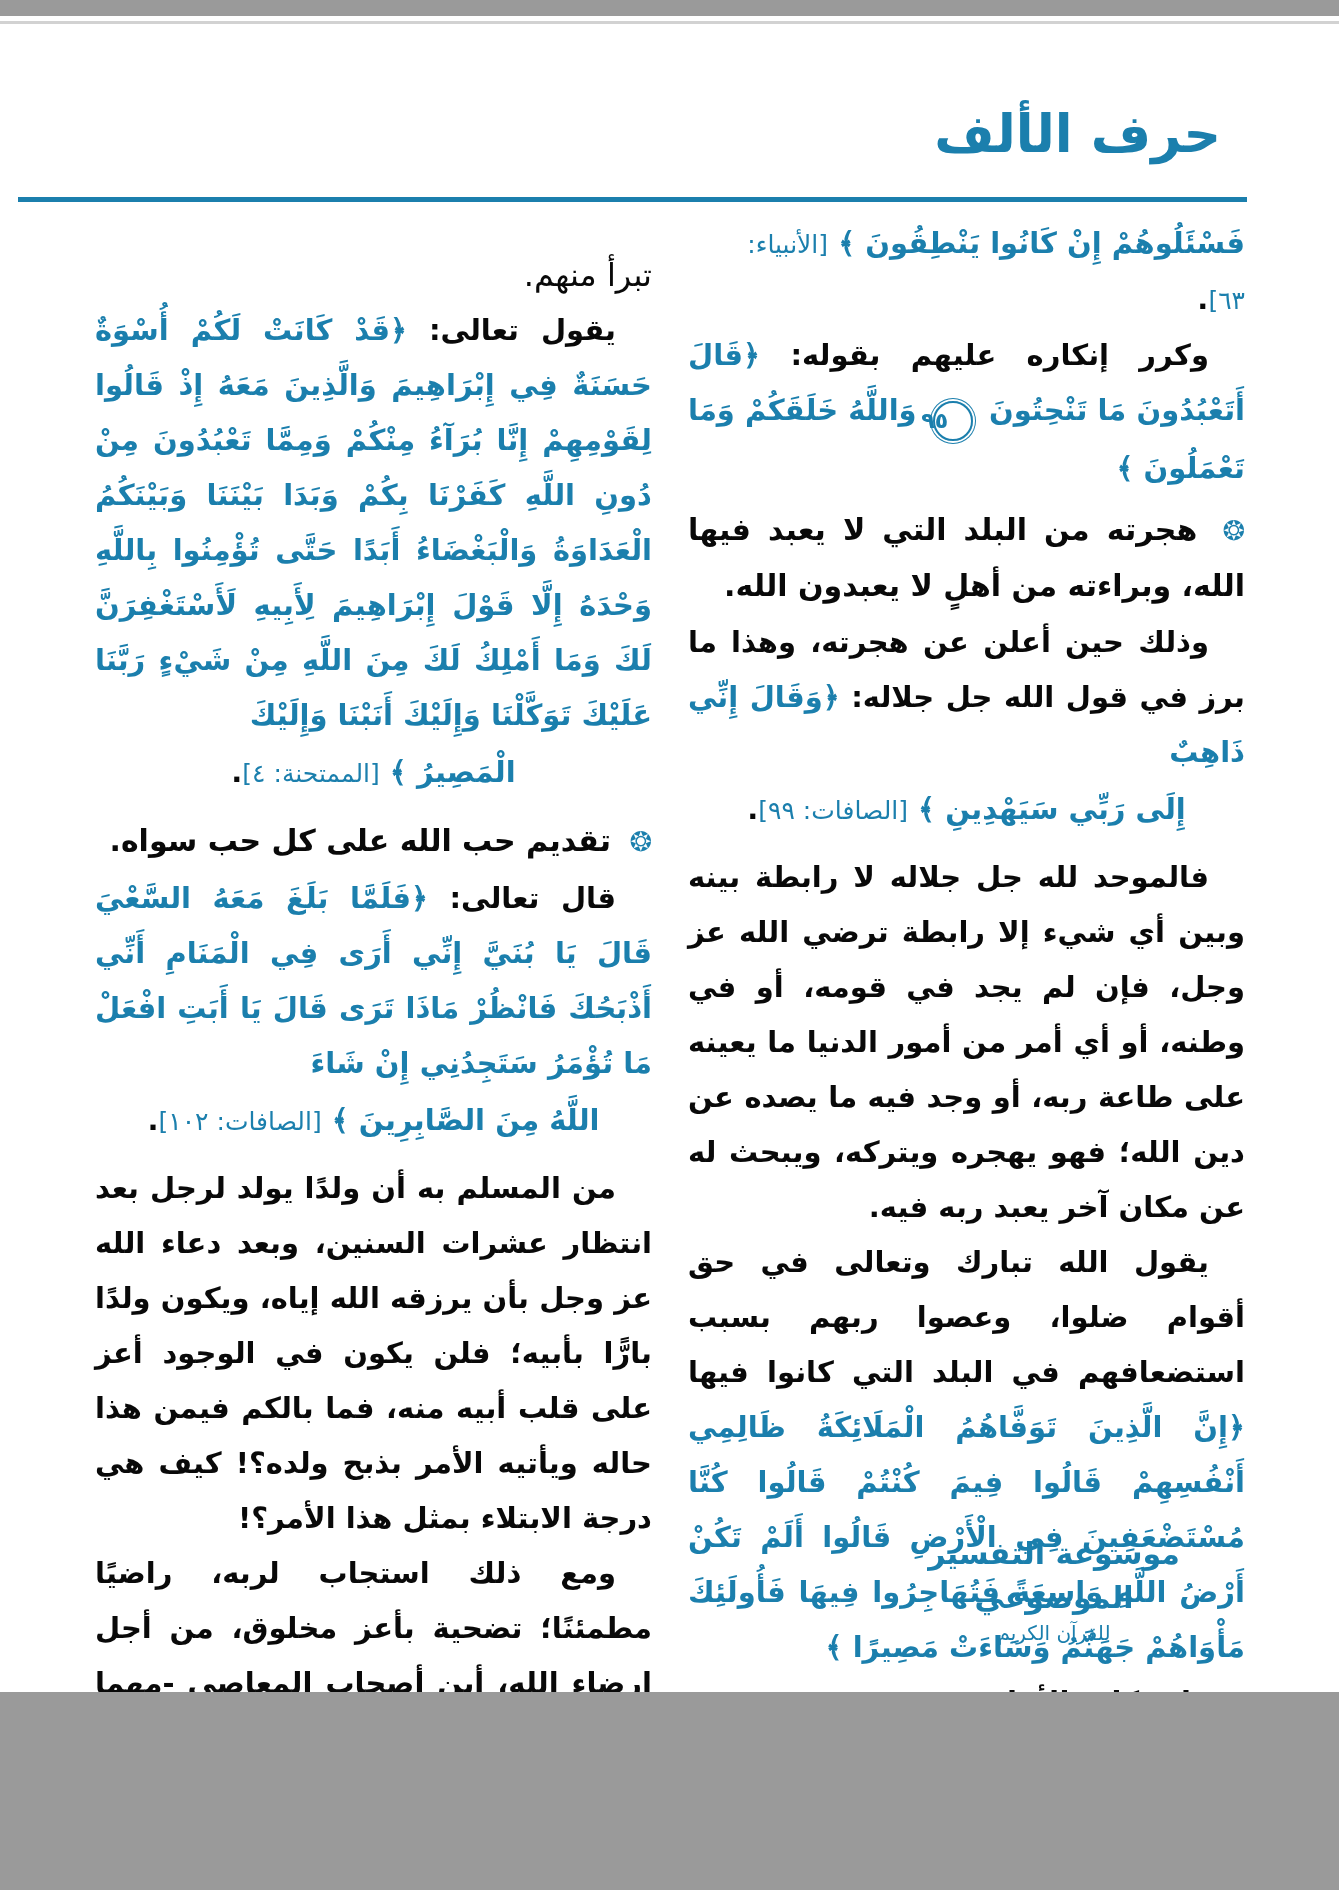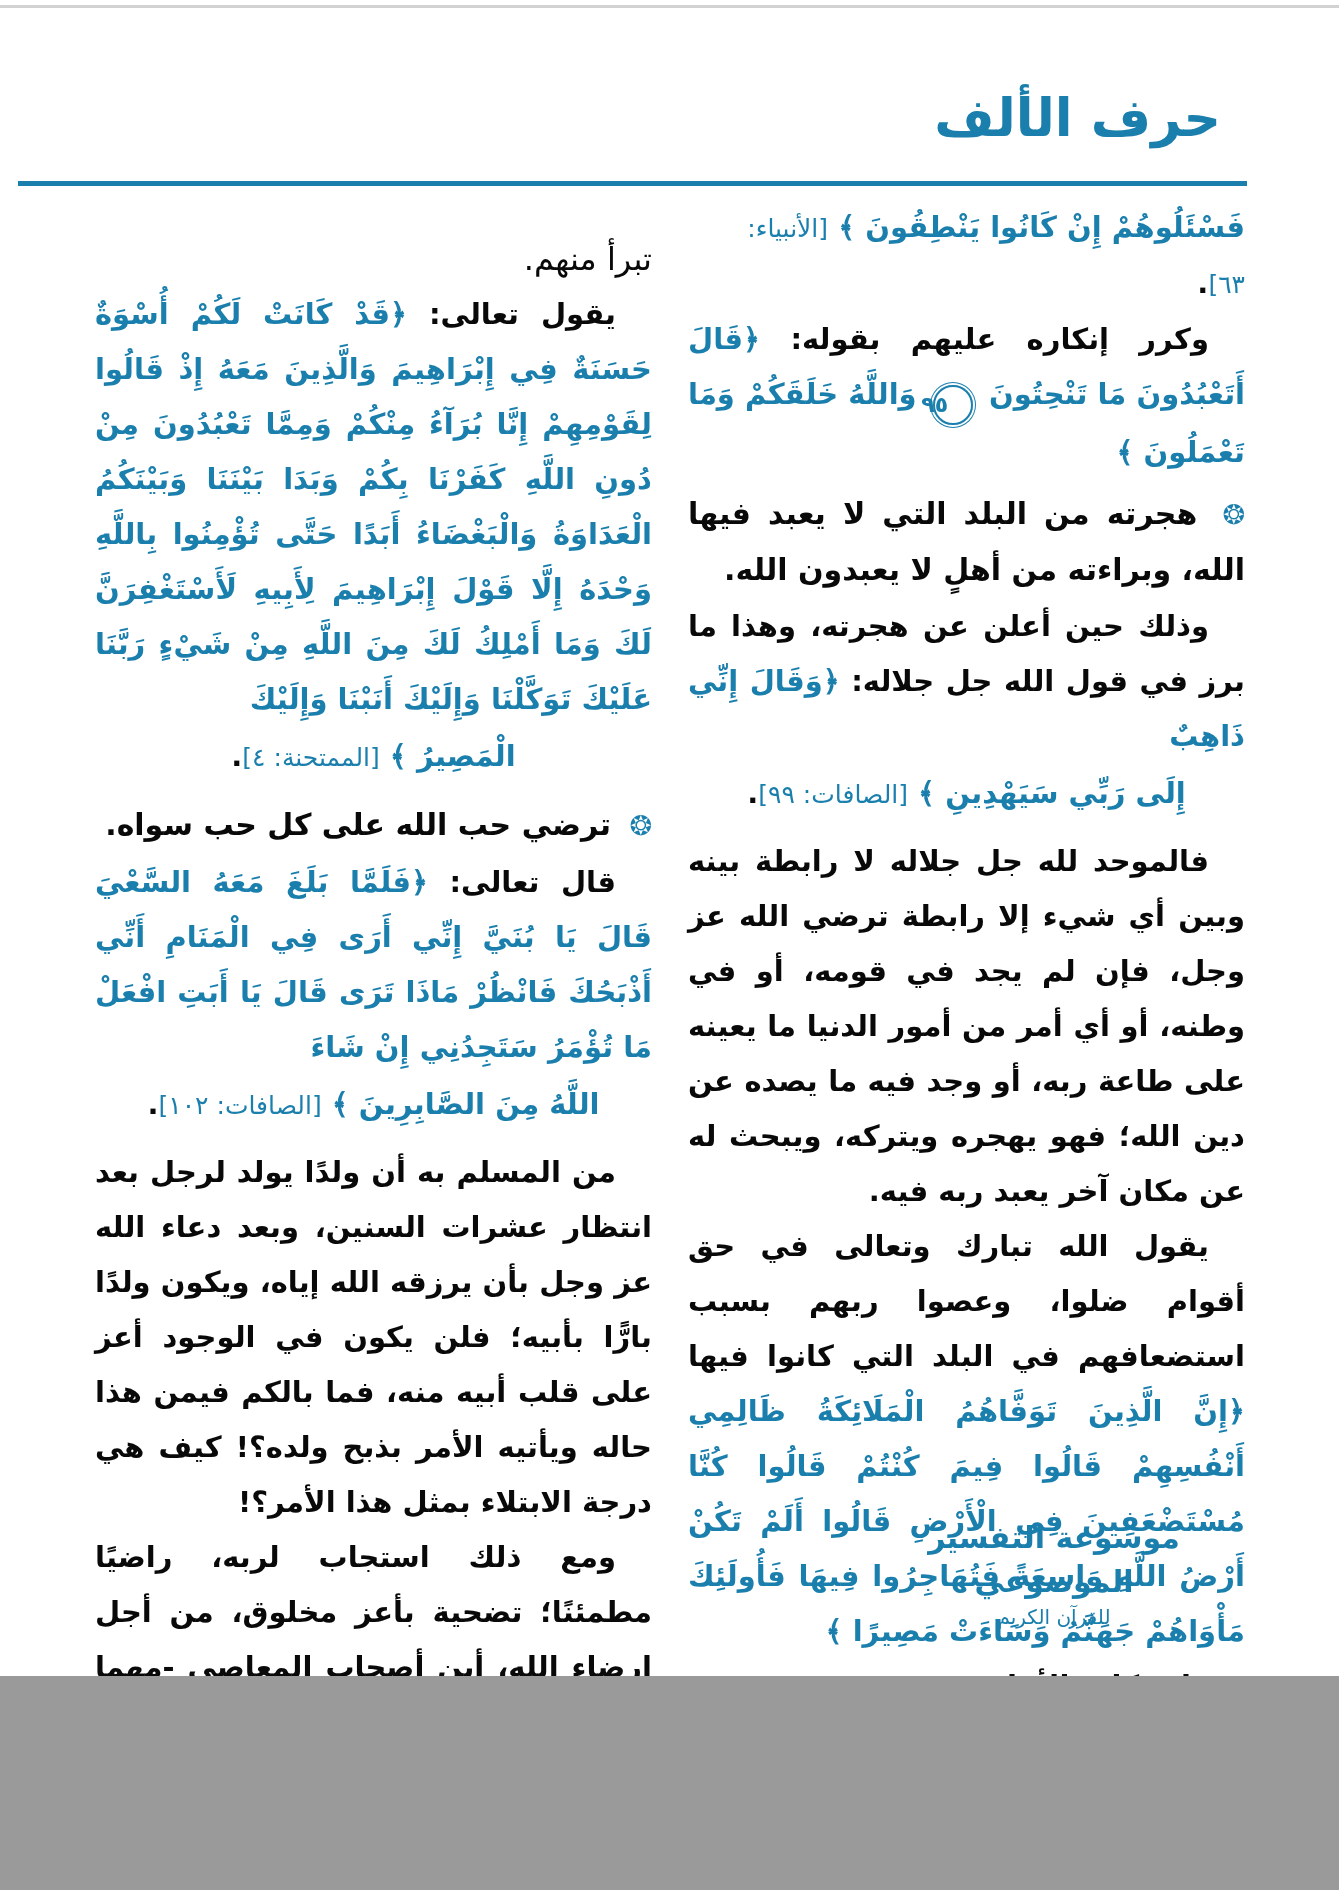--- a/index.html
+++ b/index.html
@@ -1,18 +1,18 @@
 <!DOCTYPE html>
 <html lang="ar" dir="rtl"><head>
 <meta charset="utf-8">
 <style>
   :root{ --accent:#1b7fad; --badge:#8ec4de; }
   html,body{margin:0;padding:0;background:#9a9a9a;}
   .page{
-    position:relative; width:1339px; height:1676px; margin:0 auto;
+    position:relative; width:1339px; height:1676px; margin:16px auto;
     background:#ffffff; overflow:hidden; direction:rtl;
     font-family:"DejaVu Sans", sans-serif; color:#090909;
   }
   .scan-line{position:absolute; top:5px; left:0; width:100%; height:3px; background:#d2d2d2;}
   .header-title{
     position:absolute; top:92px; right:118px;
     color:var(--accent); font-size:52px; font-weight:bold; letter-spacing:-2px;
     line-height:1;
   }
   .header-rule{position:absolute; top:181px; left:18px; right:92px; height:5px; background:var(--accent);}
@@ -80,21 +80,21 @@
       <p class="blk p"><span class="seg-b">فالموحد لله جل جلاله لا رابطة بينه وبين أي شيء إلا رابطة ترضي الله عز وجل، فإن لم يجد في قومه، أو في وطنه، أو أي أمر من أمور الدنيا ما يعينه على طاعة ربه، أو وجد فيه ما يصده عن دين الله؛ فهو يهجره ويتركه، ويبحث له عن مكان آخر يعبد ربه فيه.</span></p>
       <p class="blk p"><span class="seg-b">يقول الله تبارك وتعالى في حق أقوام ضلوا، وعصوا ربهم بسبب استضعافهم في البلد التي كانوا فيها </span><span class="seg-q">﴿إِنَّ الَّذِينَ تَوَفَّاهُمُ الْمَلَائِكَةُ ظَالِمِي أَنْفُسِهِمْ قَالُوا فِيمَ كُنْتُمْ قَالُوا كُنَّا مُسْتَضْعَفِينَ فِي الْأَرْضِ قَالُوا أَلَمْ تَكُنْ أَرْضُ اللَّهِ وَاسِعَةً فَتُهَاجِرُوا فِيهَا فَأُولَئِكَ مَأْوَاهُمْ جَهَنَّمُ وَسَاءَتْ مَصِيرًا ﴾</span></p>
       <p class="blk pb"><span class="seg-b">وإن كان الأهل هم من يصدونه عن دينه؛</span></p>
     </div>
 
   <div class="col col-left">
 
   <p class="blk lead"><span class="seg-b">تبرأ منهم.</span></p>
       <p class="blk p"><span class="seg-b">يقول تعالى: </span><span class="seg-q">﴿قَدْ كَانَتْ لَكُمْ أُسْوَةٌ حَسَنَةٌ فِي إِبْرَاهِيمَ وَالَّذِينَ مَعَهُ إِذْ قَالُوا لِقَوْمِهِمْ إِنَّا بُرَآءُ مِنْكُمْ وَمِمَّا تَعْبُدُونَ مِنْ دُونِ اللَّهِ كَفَرْنَا بِكُمْ وَبَدَا بَيْنَنَا وَبَيْنَكُمُ الْعَدَاوَةُ وَالْبَغْضَاءُ أَبَدًا حَتَّى تُؤْمِنُوا بِاللَّهِ وَحْدَهُ إِلَّا قَوْلَ إِبْرَاهِيمَ لِأَبِيهِ لَأَسْتَغْفِرَنَّ لَكَ وَمَا أَمْلِكُ لَكَ مِنَ اللَّهِ مِنْ شَيْءٍ رَبَّنَا عَلَيْكَ تَوَكَّلْنَا وَإِلَيْكَ أَنَبْنَا وَإِلَيْكَ</span></p>
       <p class="blk c"><span class="seg-q">الْمَصِيرُ ﴾ </span><span class="seg-r">[الممتحنة: ٤]</span><span class="seg-b">.</span></p>
-      <p class="blk bullet"><span class="flower">❂</span><span class="seg-b"> ترضي حب الله على كل حب سواه.</span></p>
+      <p class="blk bullet"><span class="flower">❂</span><span class="seg-b"> تقديم حب الله على كل حب سواه.</span></p>
       <p class="blk p"><span class="seg-b">قال تعالى: </span><span class="seg-q">﴿فَلَمَّا بَلَغَ مَعَهُ السَّعْيَ قَالَ يَا بُنَيَّ إِنِّي أَرَى فِي الْمَنَامِ أَنِّي أَذْبَحُكَ فَانْظُرْ مَاذَا تَرَى قَالَ يَا أَبَتِ افْعَلْ مَا تُؤْمَرُ سَتَجِدُنِي إِنْ شَاءَ</span></p>
       <p class="blk c"><span class="seg-q">اللَّهُ مِنَ الصَّابِرِينَ ﴾ </span><span class="seg-r">[الصافات: ١٠٢]</span><span class="seg-b">.</span></p>
       <p class="blk p"><span class="seg-b">من المسلم به أن ولدًا يولد لرجل بعد انتظار عشرات السنين، وبعد دعاء الله عز وجل بأن يرزقه الله إياه، ويكون ولدًا بارًّا بأبيه؛ فلن يكون في الوجود أعز على قلب أبيه منه، فما بالكم فيمن هذا حاله ويأتيه الأمر بذبح ولده؟! كيف هي درجة الابتلاء بمثل هذا الأمر؟!</span></p>
       <p class="blk p"><span class="seg-b">ومع ذلك استجاب لربه، راضيًا مطمئنًا؛ تضحية بأعز مخلوق، من أجل إرضاء الله، أين أصحاب المعاصي -مهما بلغت درجة تعلق قلوبهم بها-، أو شدة حاجتهم إليها، هل يمكن أن تقارن درجة تضحيتهم بترك هذه المعاصي، بهذا الابتلاء الذي قال فيه الله سبحانه وتعالى: </span></p>
     </div>
 
   <div class="logo">
     <div class="logo-main">موسوعة التفسير الموضوعي</div>
     <div class="logo-sub">للقرآن الكريم</div>
   </div>

